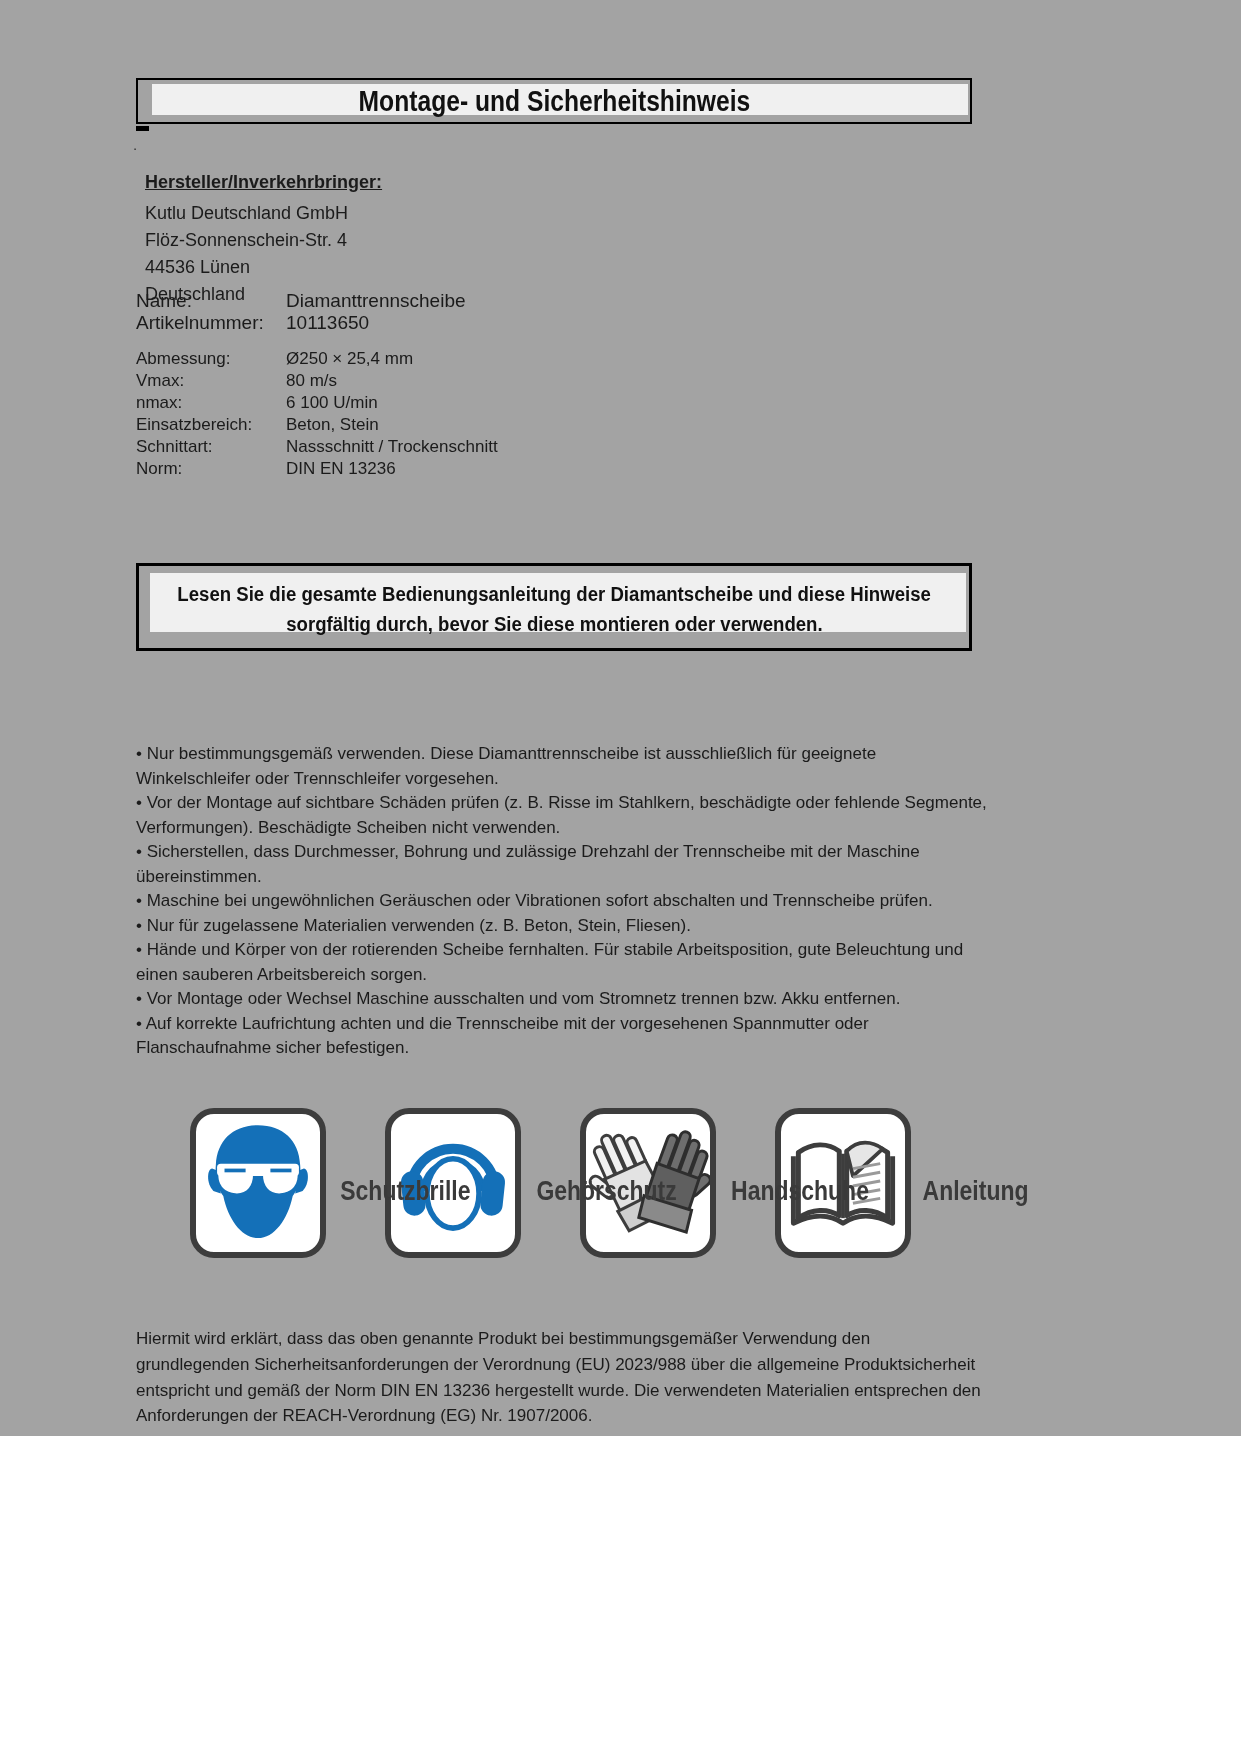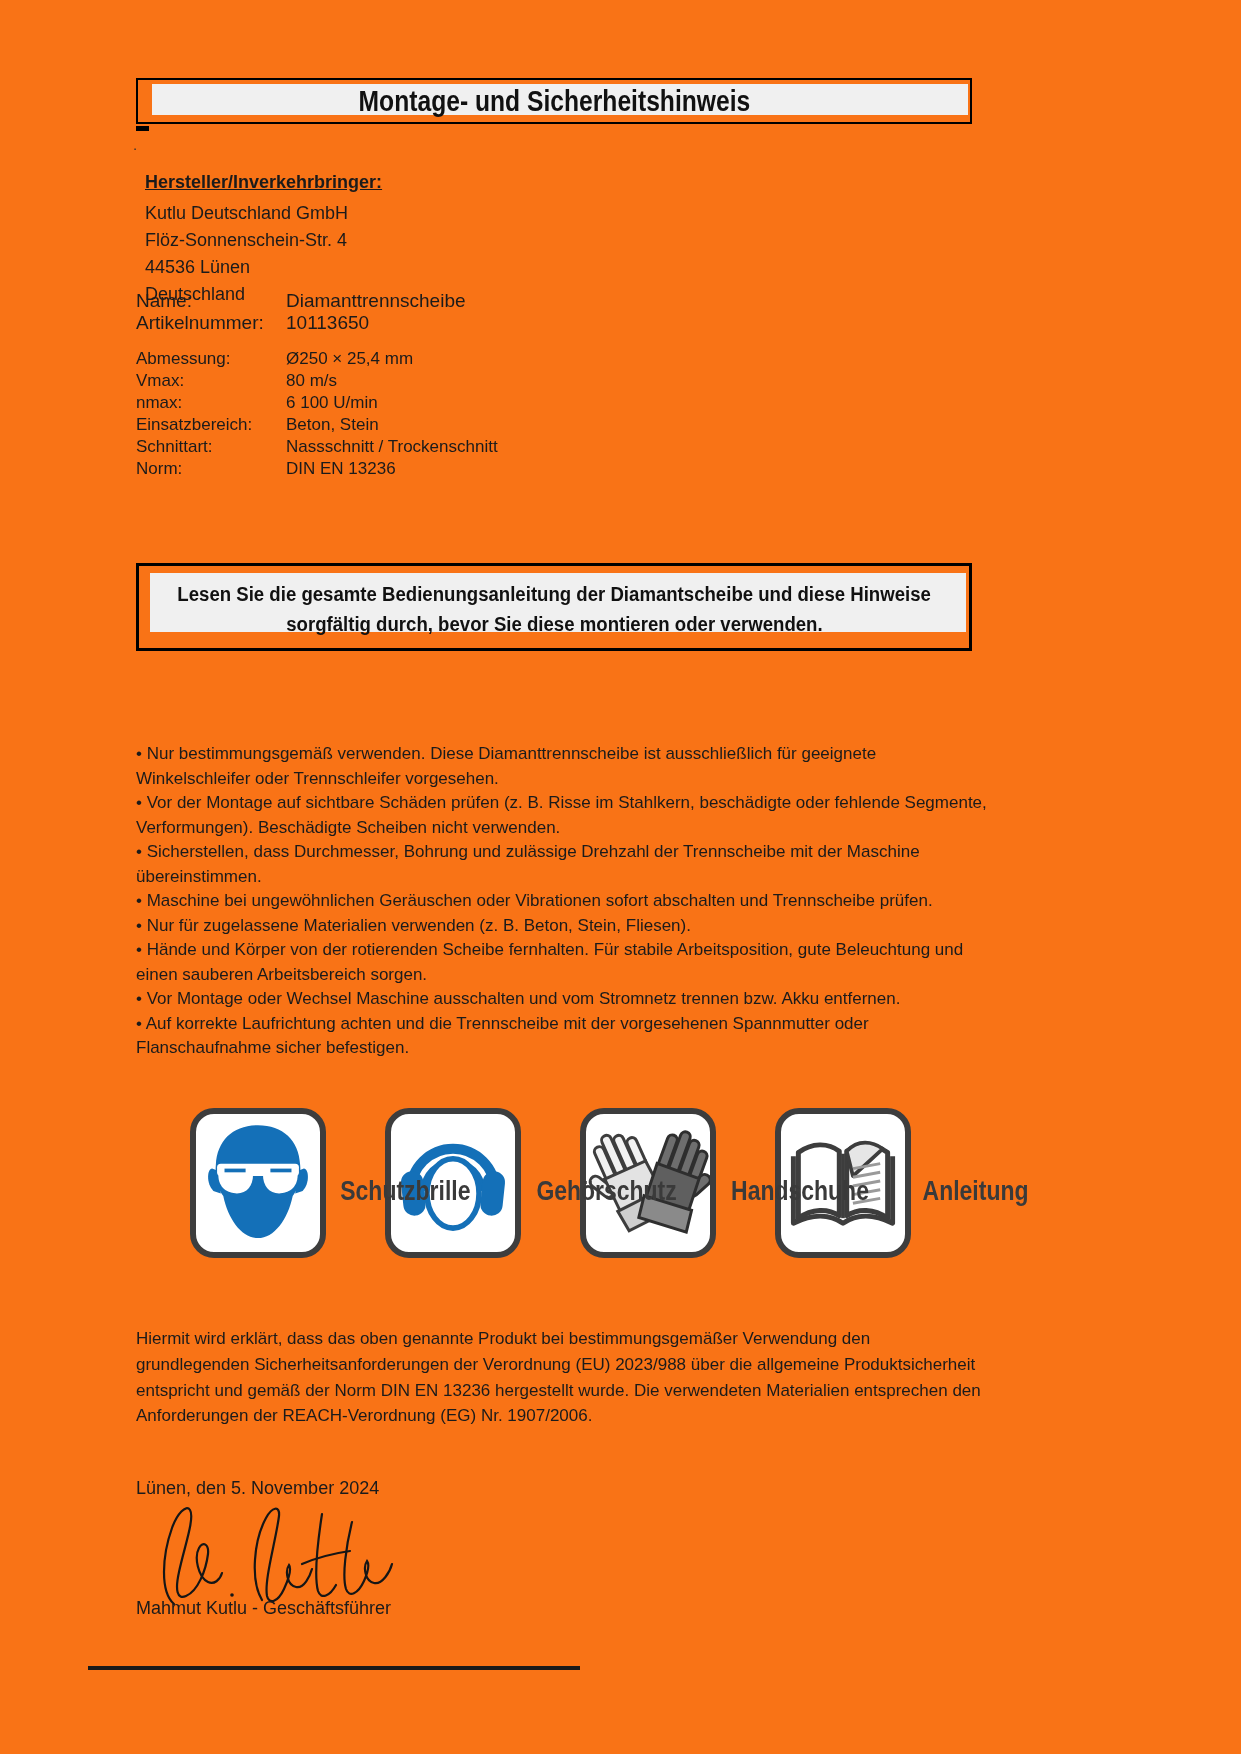--- a/index.html
+++ b/index.html
@@ -1,17 +1,17 @@
 <!DOCTYPE html>
 <html><head>
 <meta charset="utf-8">
 <style>
   html,body { margin:0; padding:0; background:#ffffff; }
   .page {
-    position:relative; width:1241px; height:1754px; background:#f97316;
+    position:relative; width:1241px; height:1436px; background:#a3a3a3;
     font-family:"Liberation Sans", sans-serif; color:#1b1b1b; overflow:hidden;
   }
   .abs { position:absolute; }
 
   
   .title-box {
     left:136px; top:78px; width:836px; height:46px;
     border:2px solid #000; box-sizing:border-box;
   }
   .title-fill { position:absolute; left:14px; top:4px; right:2px; bottom:7px; background:#f0f0f0; }

